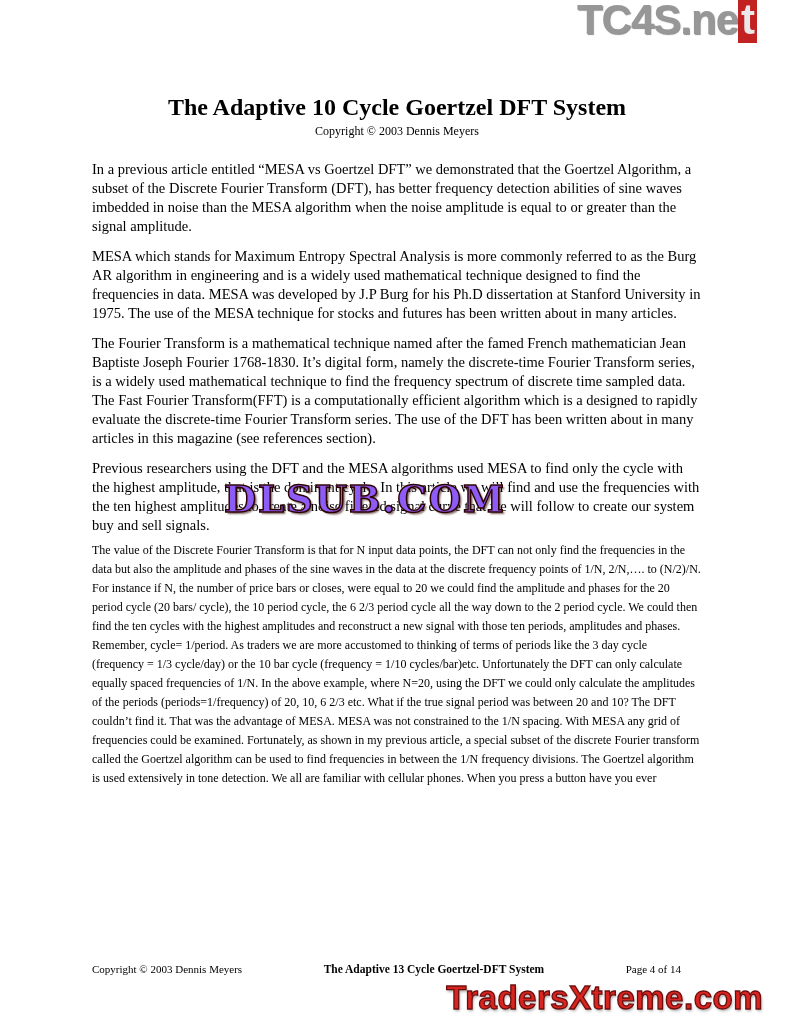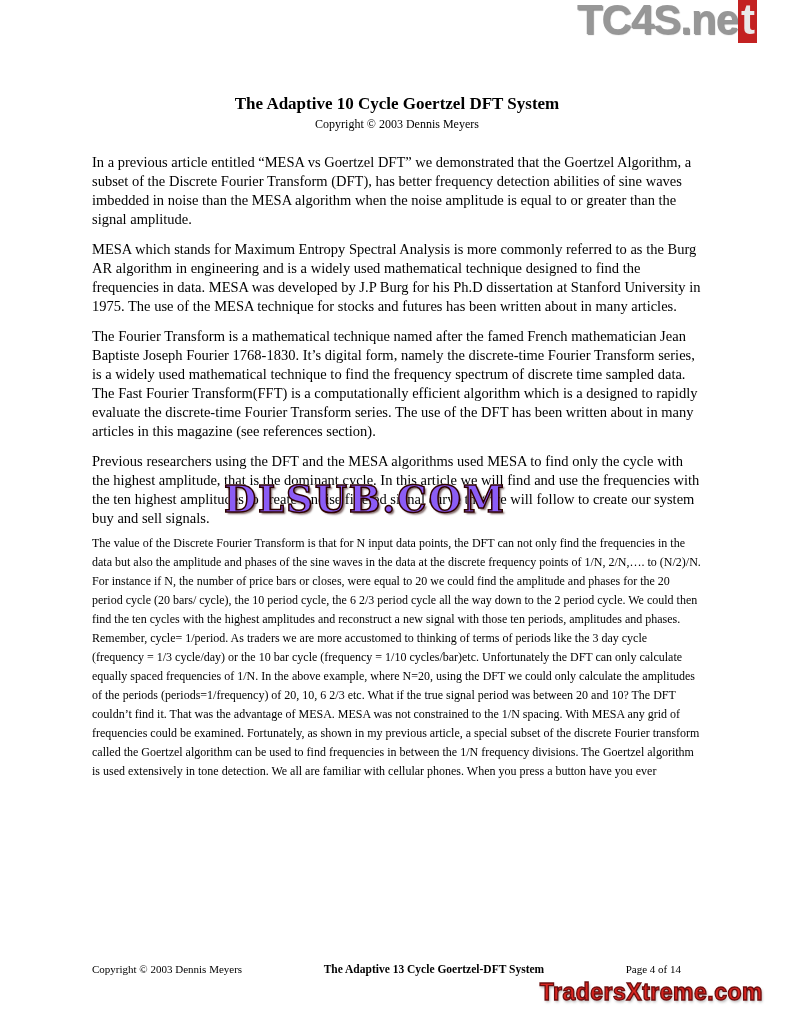--- a/index.html
+++ b/index.html
@@ -6,21 +6,21 @@
   html, body { background:#ffffff; }
   .page {
     position:relative;
     width:769px; height:1024px;
     background:#ffffff;
     font-family:"Liberation Serif", serif;
     color:#000;
     overflow:hidden;
   }
   .content { position:absolute; left:92px; top:94px; width:610px; }
-  .title { text-align:center; font-size:17px; font-weight:bold; }
+  .title { text-align:center; font-size:24px; font-weight:bold; }
   .subtitle { text-align:center; font-size:12px; margin-top:3px; }
   .body-text { font-size:14.5px; line-height:19px; margin-top:11px; text-align:left; }
   .first { margin-top:21px;font-family:Liberation Serif, serif; }
   .section-heading { font-size:15.5px; font-weight:bold; margin-top:19px; }
   .section-body { font-size:12px; line-height:19px; margin-top:6px; }
 
   .footer {
     position:absolute; left:92px; right:88px; top:963px;
     display:flex; justify-content:space-between; align-items:baseline;
     font-size:11px;
@@ -50,21 +50,21 @@
     -webkit-text-stroke:1.5px #2e0000;
     text-shadow:2px 2px 2px rgba(40,0,0,0.6), -1px -1px 0 rgba(255,255,255,0.8);
     z-index:3;
     white-space:nowrap;
   }
 
   
   .wm-bottom {
     position:absolute; right:6px; top:979px;
     font-family:"Liberation Sans", sans-serif;
-    font-weight:bold; font-size:23px; letter-spacing:0.5px;
+    font-weight:bold; font-size:33px; letter-spacing:0.5px;
     color:#d82520;
     -webkit-text-stroke:1.3px #6b0d0d;
     text-shadow:1px 2px 3px rgba(0,0,0,0.35);
     z-index:3;
     white-space:nowrap;
   }
 </style>
 </head>
 <body>
 

